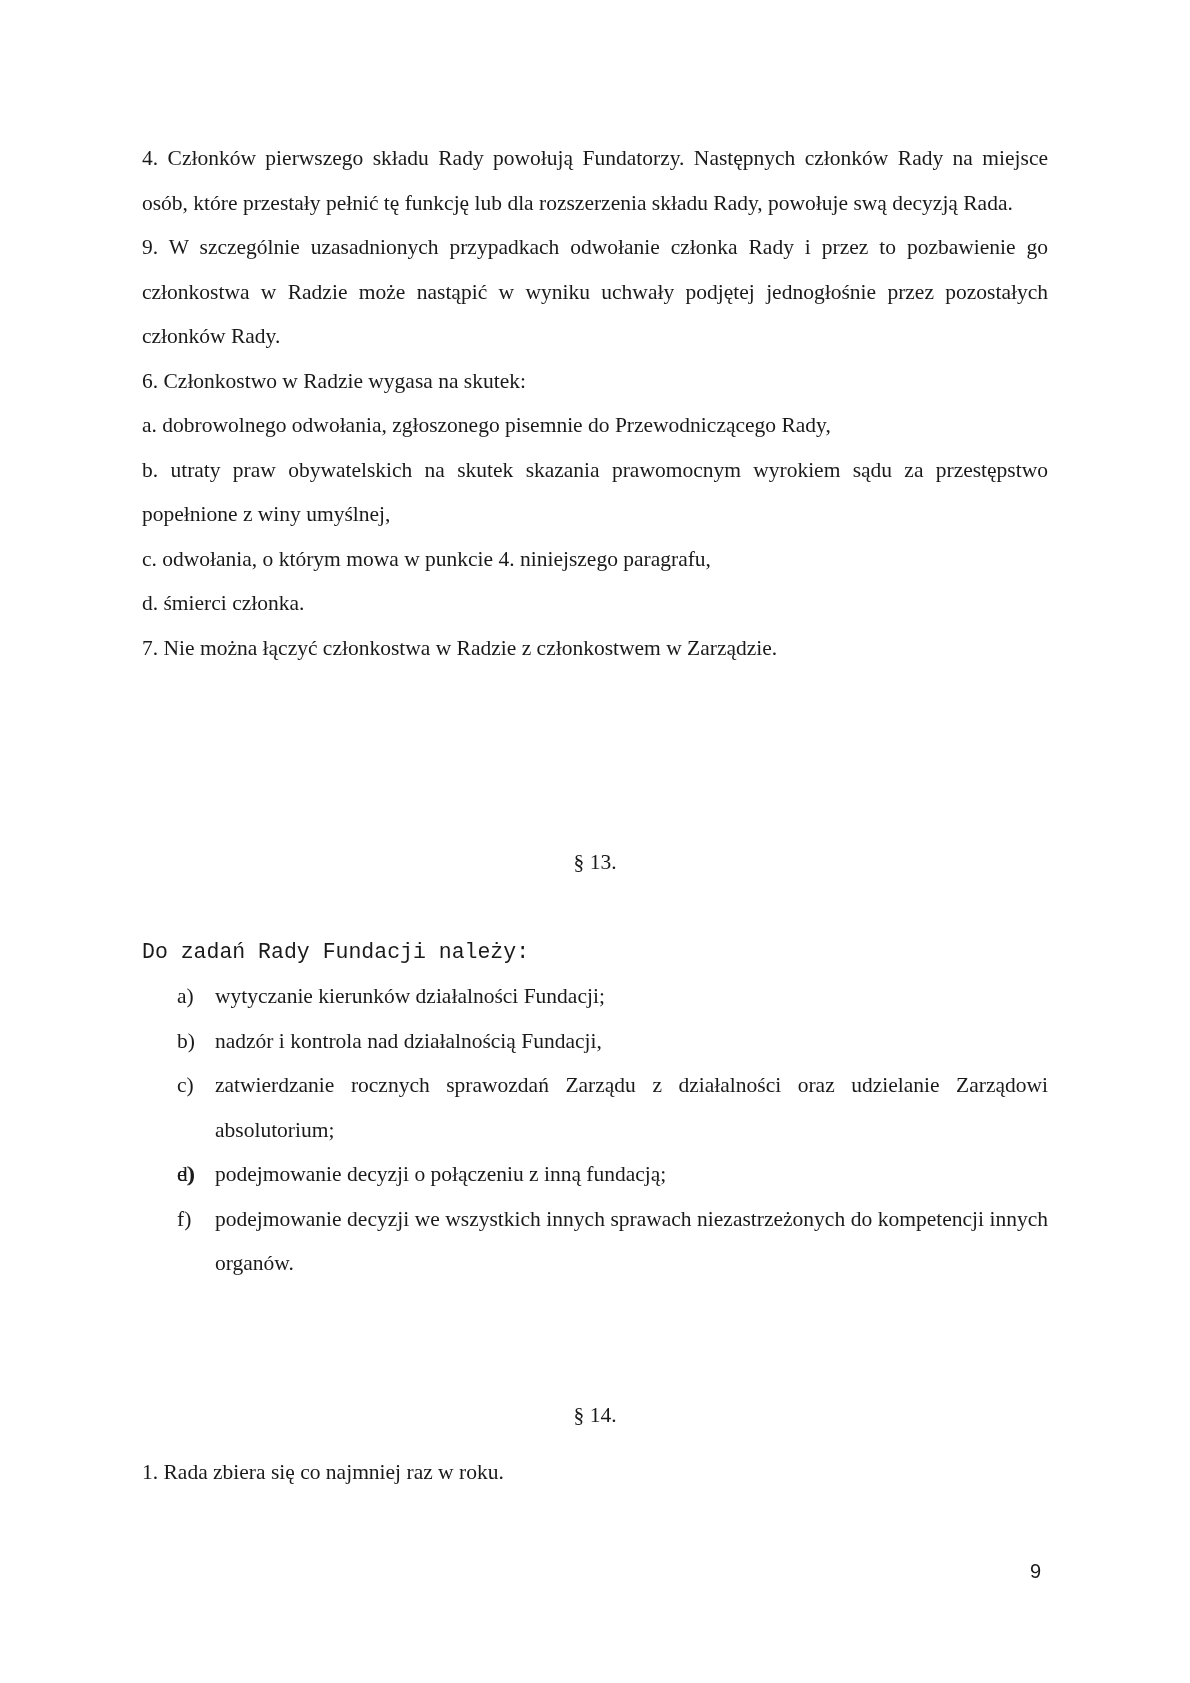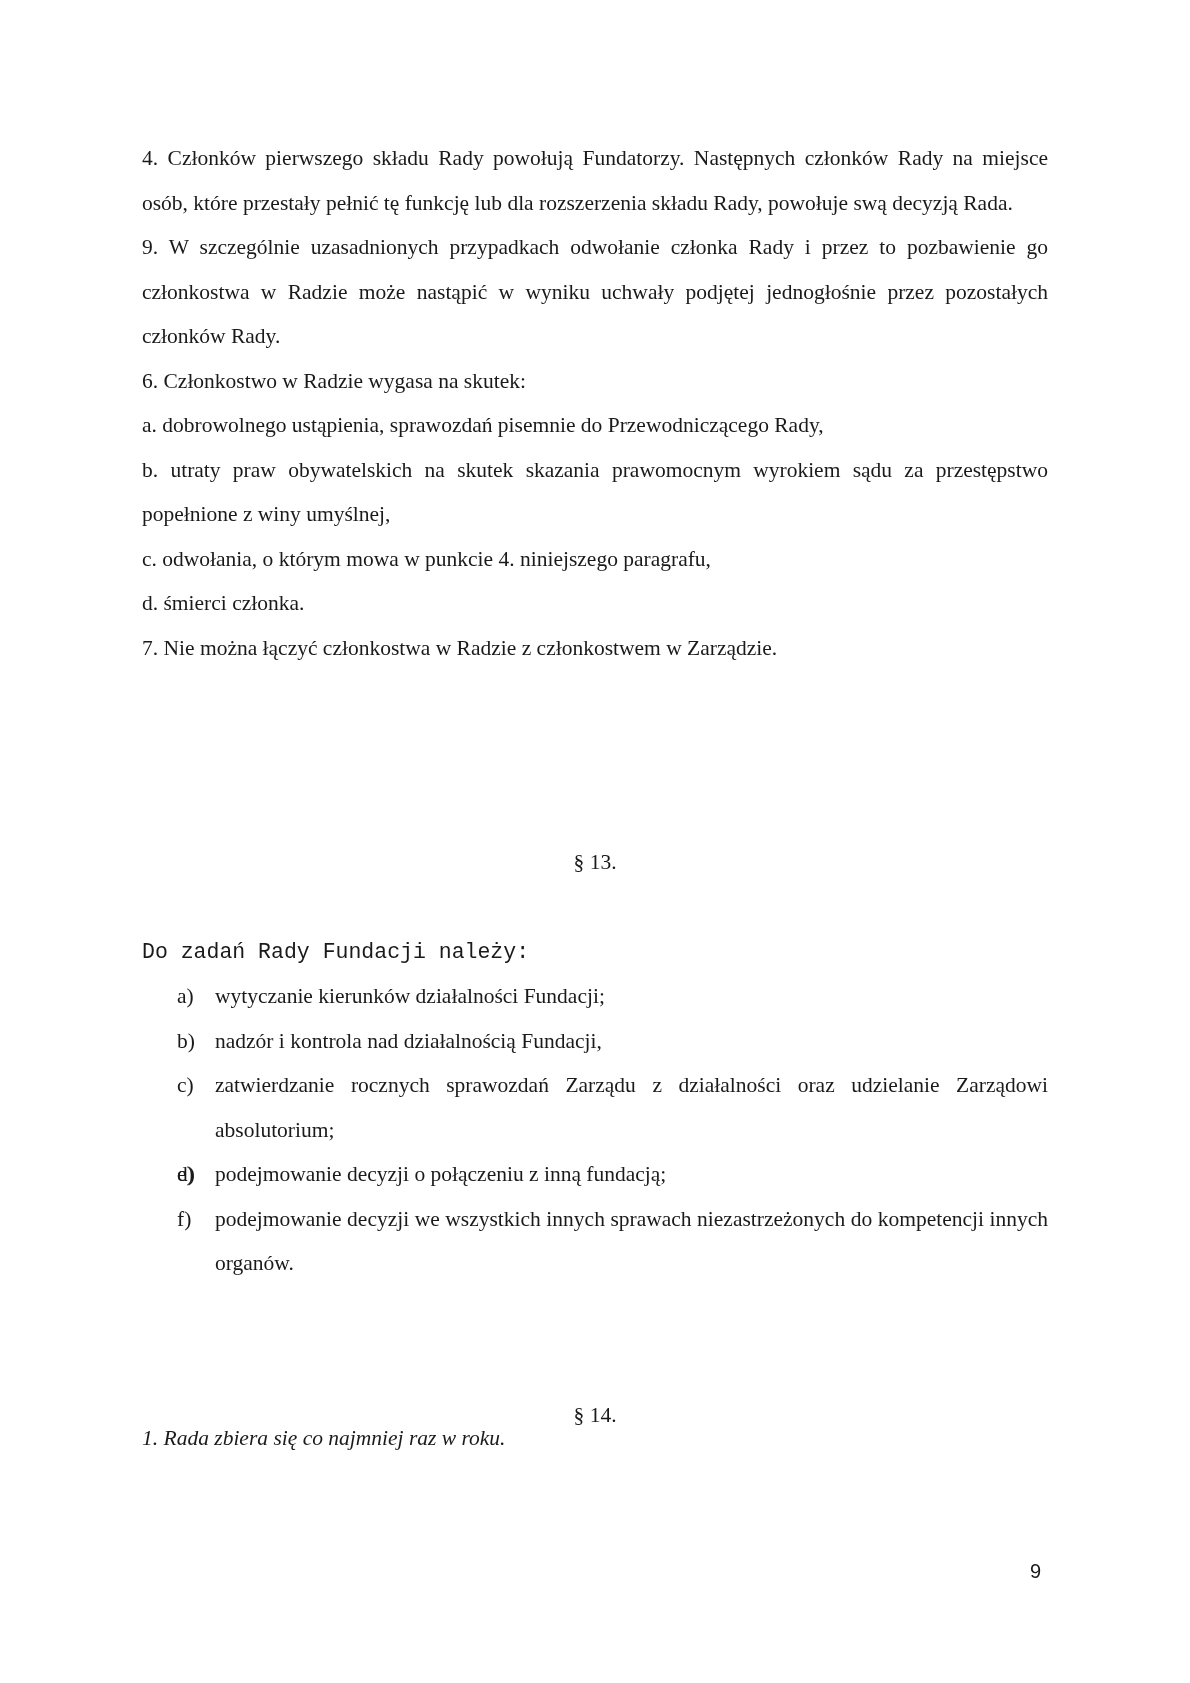--- a/index.html
+++ b/index.html
@@ -19,21 +19,21 @@
 </style>
 </head>
 <body>
 
 <div class="page">
 
   <div class="block just" style="top:136px;">
     <p class="para">4. Członków pierwszego składu Rady powołują Fundatorzy. Następnych członków Rady na miejsce osób, które przestały pełnić tę funkcję lub dla rozszerzenia składu Rady, powołuje swą decyzją Rada.</p>
     <p class="para">9. W szczególnie uzasadnionych przypadkach odwołanie członka Rady i przez to pozbawienie go członkostwa w Radzie może nastąpić w wyniku uchwały podjętej jednogłośnie przez pozostałych członków Rady.</p>
     <p class="para">6. Członkostwo w Radzie wygasa na skutek:</p>
-    <p class="para">a. dobrowolnego ustąpienia, sprawozdań pisemnie do Przewodniczącego Rady,</p>
+    <p class="para">a. dobrowolnego odwołania, zgłoszonego pisemnie do Przewodniczącego Rady,</p>
     <p class="para">b. utraty praw obywatelskich na skutek skazania prawomocnym wyrokiem sądu za przestępstwo popełnione z winy umyślnej,</p>
     <p class="para">c. odwołania, o którym mowa w punkcie 4. niniejszego paragrafu,</p>
     <p class="para">d. śmierci członka.</p>
     <p class="para">7. Nie można łączyć członkostwa w Radzie z członkostwem w Zarządzie.</p>
   </div>
 
   <div class="heading" style="top:850px;">§ 13.</div>
 
   <div class="block" style="top:930px;font-family:Liberation Mono, monospace;">Do zadań Rady Fundacji należy:</div>
 
@@ -41,19 +41,19 @@
     <li><span class="marker">a)</span><span>wytyczanie kierunków działalności Fundacji;</span></li>
     <li><span class="marker">b)</span><span>nadzór i kontrola nad działalnością Fundacji,</span></li>
     <li><span class="marker">c)</span><span>zatwierdzanie rocznych sprawozdań Zarządu z działalności oraz udzielanie Zarządowi absolutorium;</span></li>
     <li><span class="marker">d)</span></li>
     <li><span class="marker">e)</span><span>podejmowanie decyzji o połączeniu z inną fundacją;</span></li>
     <li><span class="marker">f)</span><span>podejmowanie decyzji we wszystkich innych sprawach niezastrzeżonych do kompetencji innych organów.</span></li>
   </ul>
 
   <div class="heading" style="top:1383px;margin-top:20px;">§ 14.</div>
 
-  <div class="block" style="top:1416px;font-style:italic;">
+  <div class="block" style="top:1450px;">
     <p class="para">1. Rada zbiera się co najmniej raz w roku.</p>
   </div>
 
   <div class="pagenum">9</div>
 
 </div>
 
 </body></html>

